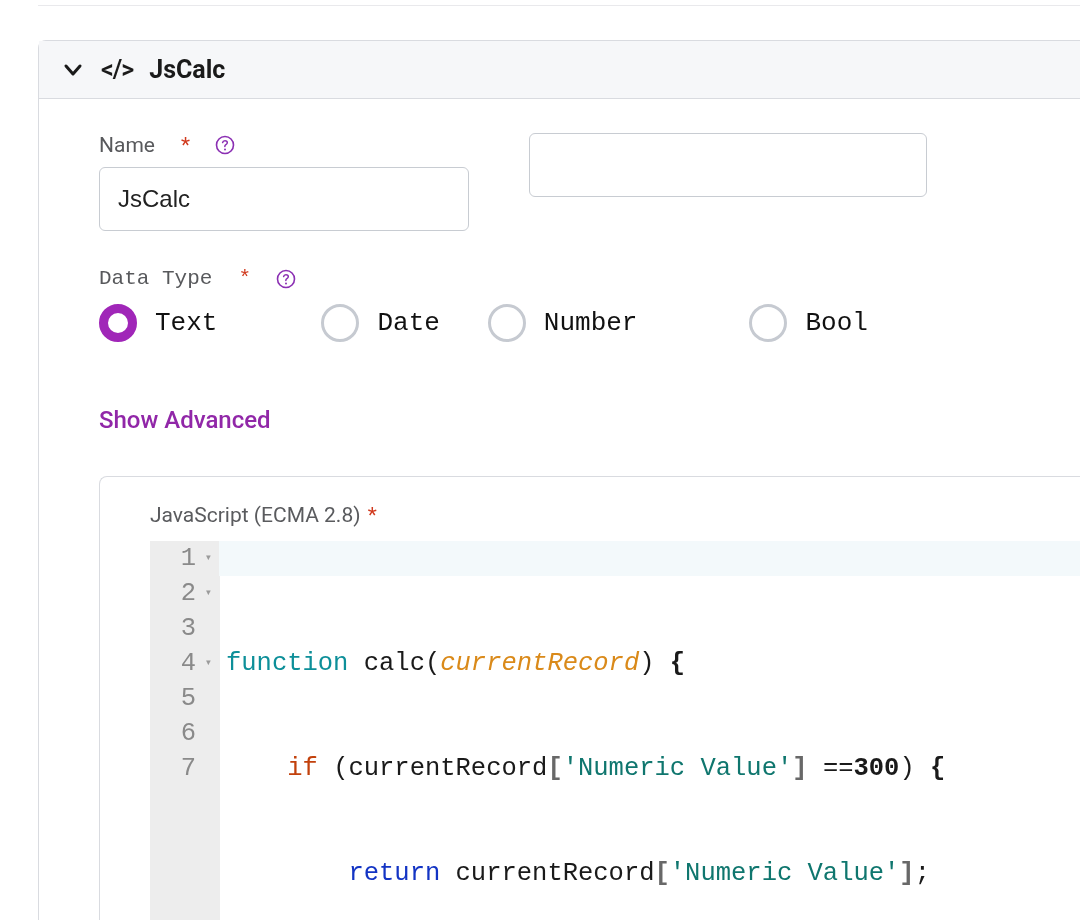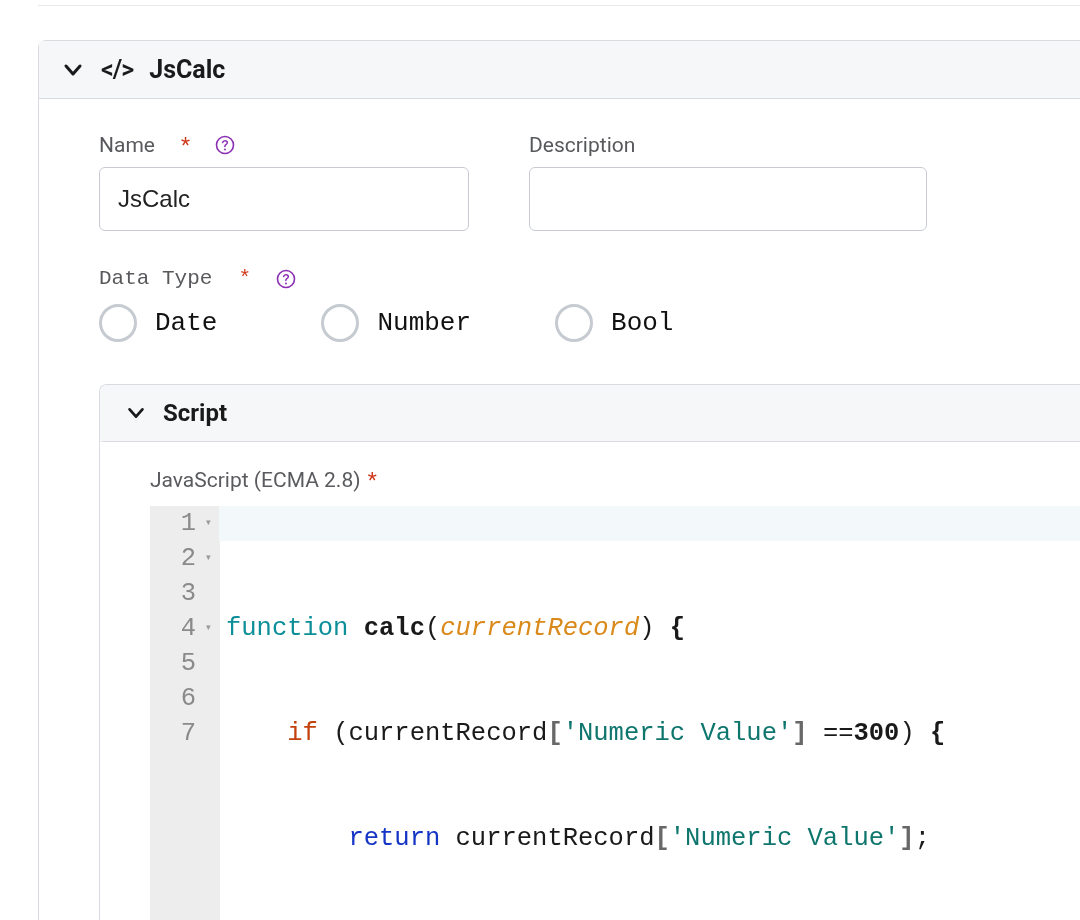--- a/index.html
+++ b/index.html
@@ -99,22 +99,22 @@
     gap: 0;
     margin-top: 14px;
   }
   .radio-item {
     display: inline-flex;
     align-items: center;
     gap: 18px;
     margin-right: 60px;
     cursor: pointer;
   }
-  .radio-item:nth-child(2){ margin-left: 44px; margin-right: 84px;}
-  .radio-item:nth-child(3){ margin-right: 42px;}
+  .radio-item:nth-child(2){ margin-left: 44px; margin-right: 48px;}
+  .radio-item:nth-child(3){ margin-right: 112px;}
   .radio-circle {
     width: 38px; height: 38px;
     border-radius: 50%;
     border: 3px solid #c6cad1;
     position: relative;
     flex-shrink: 0;
   }
   .radio-circle.selected {
     border: 9px solid #a026b8;
   }
@@ -178,21 +178,21 @@
     padding-left: 6px;
     white-space: pre;
     position: relative;
   }
   .code-line { height: 35px; }
   .activeline { position:absolute; left:-1px; top:0; height:35px; width:1005px; background:#f3f9fb; z-index:0; }
   .code-line > span { position:relative; z-index:1; }
 
   
   .kw-fn   { color: #0d8f99; }            
-  .kw-name { color: #1a1a1a; font-weight:700;}
+  .kw-name { color: #1a1a1a; font-weight:400;}
   .kw-param{ color: #da8a1a; font-style: italic; }
   .kw-ctrl { color: #c2410c; }
   .kw-ret  { color: #1334c4; }
   .punct   { color: #1a1a1a; font-weight:500;}
   .punct-strong { color:#1a1a1a; font-weight:700; }
   .ident   { color: #1a1a1a; }
   .string  { color: #0f766e; }
   .num     { color: #1a1a1a; font-weight:700;}
   .brack   { color: #686868; font-weight:700;}
 </style>
@@ -226,66 +226,60 @@
                 <circle cx="10" cy="10" r="8.5" stroke="#8b2fb3" stroke-width="1.6"></circle>
                 <path d="M7.6 7.6c.18-1.1 1.1-1.9 2.35-1.9 1.4 0 2.35.85 2.35 2 0 .9-.5 1.35-1.4 1.9-.8.5-1.05.85-1.05 1.6v.3" stroke="#8b2fb3" stroke-width="1.5" stroke-linecap="round"></path>
                 <circle cx="10" cy="14.6" r="1" fill="#8b2fb3"></circle>
               </svg>
             </span>
           </div>
           <input class="text-input" type="text" value="JsCalc" style="">
         </div>
 
         <div class="form-field desc">
-          <div class="field-label">
-            <span>Description</span>
-          </div>
           <input class="text-input" type="text" value="" style="">
         </div>
       </div>
 
       <div class="data-type-section">
         <div class="field-label">
           <span>Data Type</span>
           <span class="req">*</span>
           <span class="help-icon">
             <svg width="20" height="20" viewBox="0 0 20 20" fill="none">
               <circle cx="10" cy="10" r="8.5" stroke="#8b2fb3" stroke-width="1.6"></circle>
               <path d="M7.6 7.6c.18-1.1 1.1-1.9 2.35-1.9 1.4 0 2.35.85 2.35 2 0 .9-.5 1.35-1.4 1.9-.8.5-1.05.85-1.05 1.6v.3" stroke="#8b2fb3" stroke-width="1.5" stroke-linecap="round"></path>
               <circle cx="10" cy="14.6" r="1" fill="#8b2fb3"></circle>
             </svg>
           </span>
         </div>
 
         <div class="radio-row">
+          <label class="radio-item">
+            <span class="radio-circle selected"></span>
+            <span class="radio-label">Text</span>
+          </label>
           <label class="radio-item">
             <span class="radio-circle"></span>
             <span class="radio-label">Date</span>
           </label>
           <label class="radio-item">
             <span class="radio-circle"></span>
             <span class="radio-label">Number</span>
           </label>
           <label class="radio-item">
             <span class="radio-circle"></span>
             <span class="radio-label">Bool</span>
           </label>
         </div>
       </div>
 
+      <div class="show-advanced">Show Advanced</div>
 
       <section class="inner-section">
-        <header class="inner-header">
-          <span class="inner-chevron">
-            <svg width="22" height="22" viewBox="0 0 24 24" fill="none">
-              <path d="M5 8l7 8 7-8" stroke="#1a1a1a" stroke-width="3" stroke-linecap="round" stroke-linejoin="round"></path>
-            </svg>
-          </span>
-          <span class="inner-title">Script</span>
-        </header>
 
         <div class="inner-body">
           <div class="script-label">
             <span>JavaScript (ECMA 2.8)</span>
             <span class="req"> *</span>
           </div>
 
           <div class="editor">
             <div class="gutter">
               <div class="ln">

